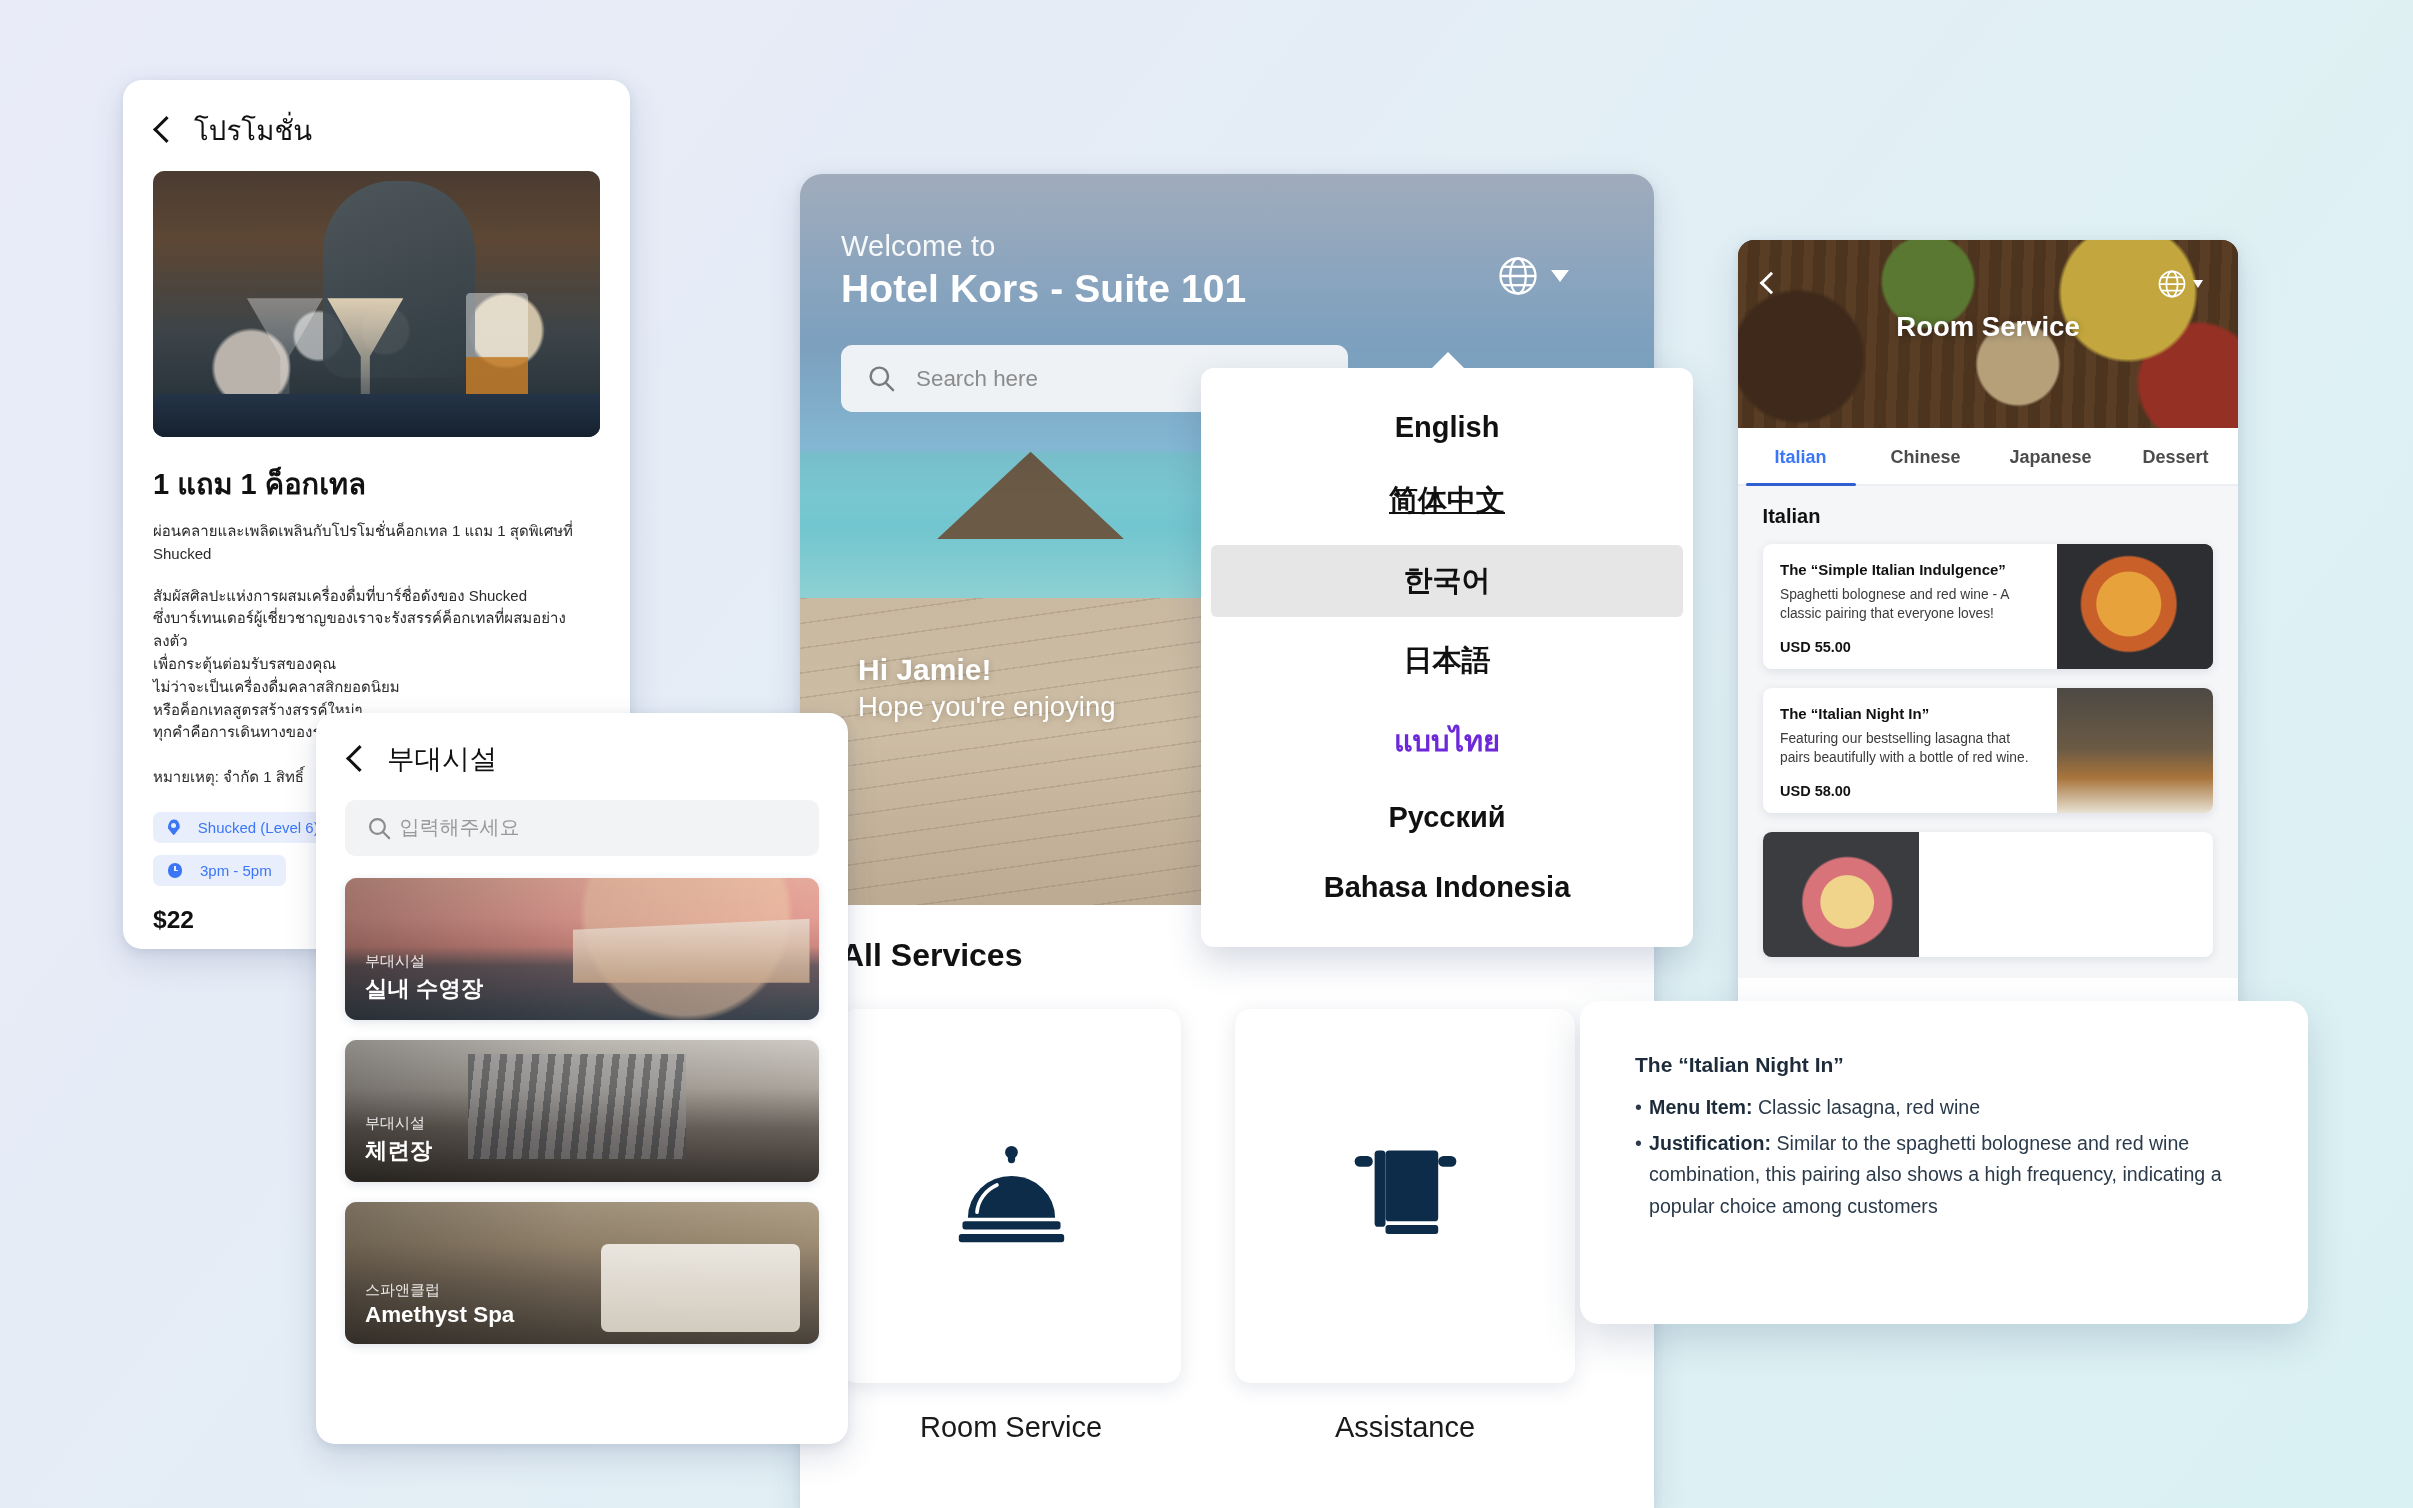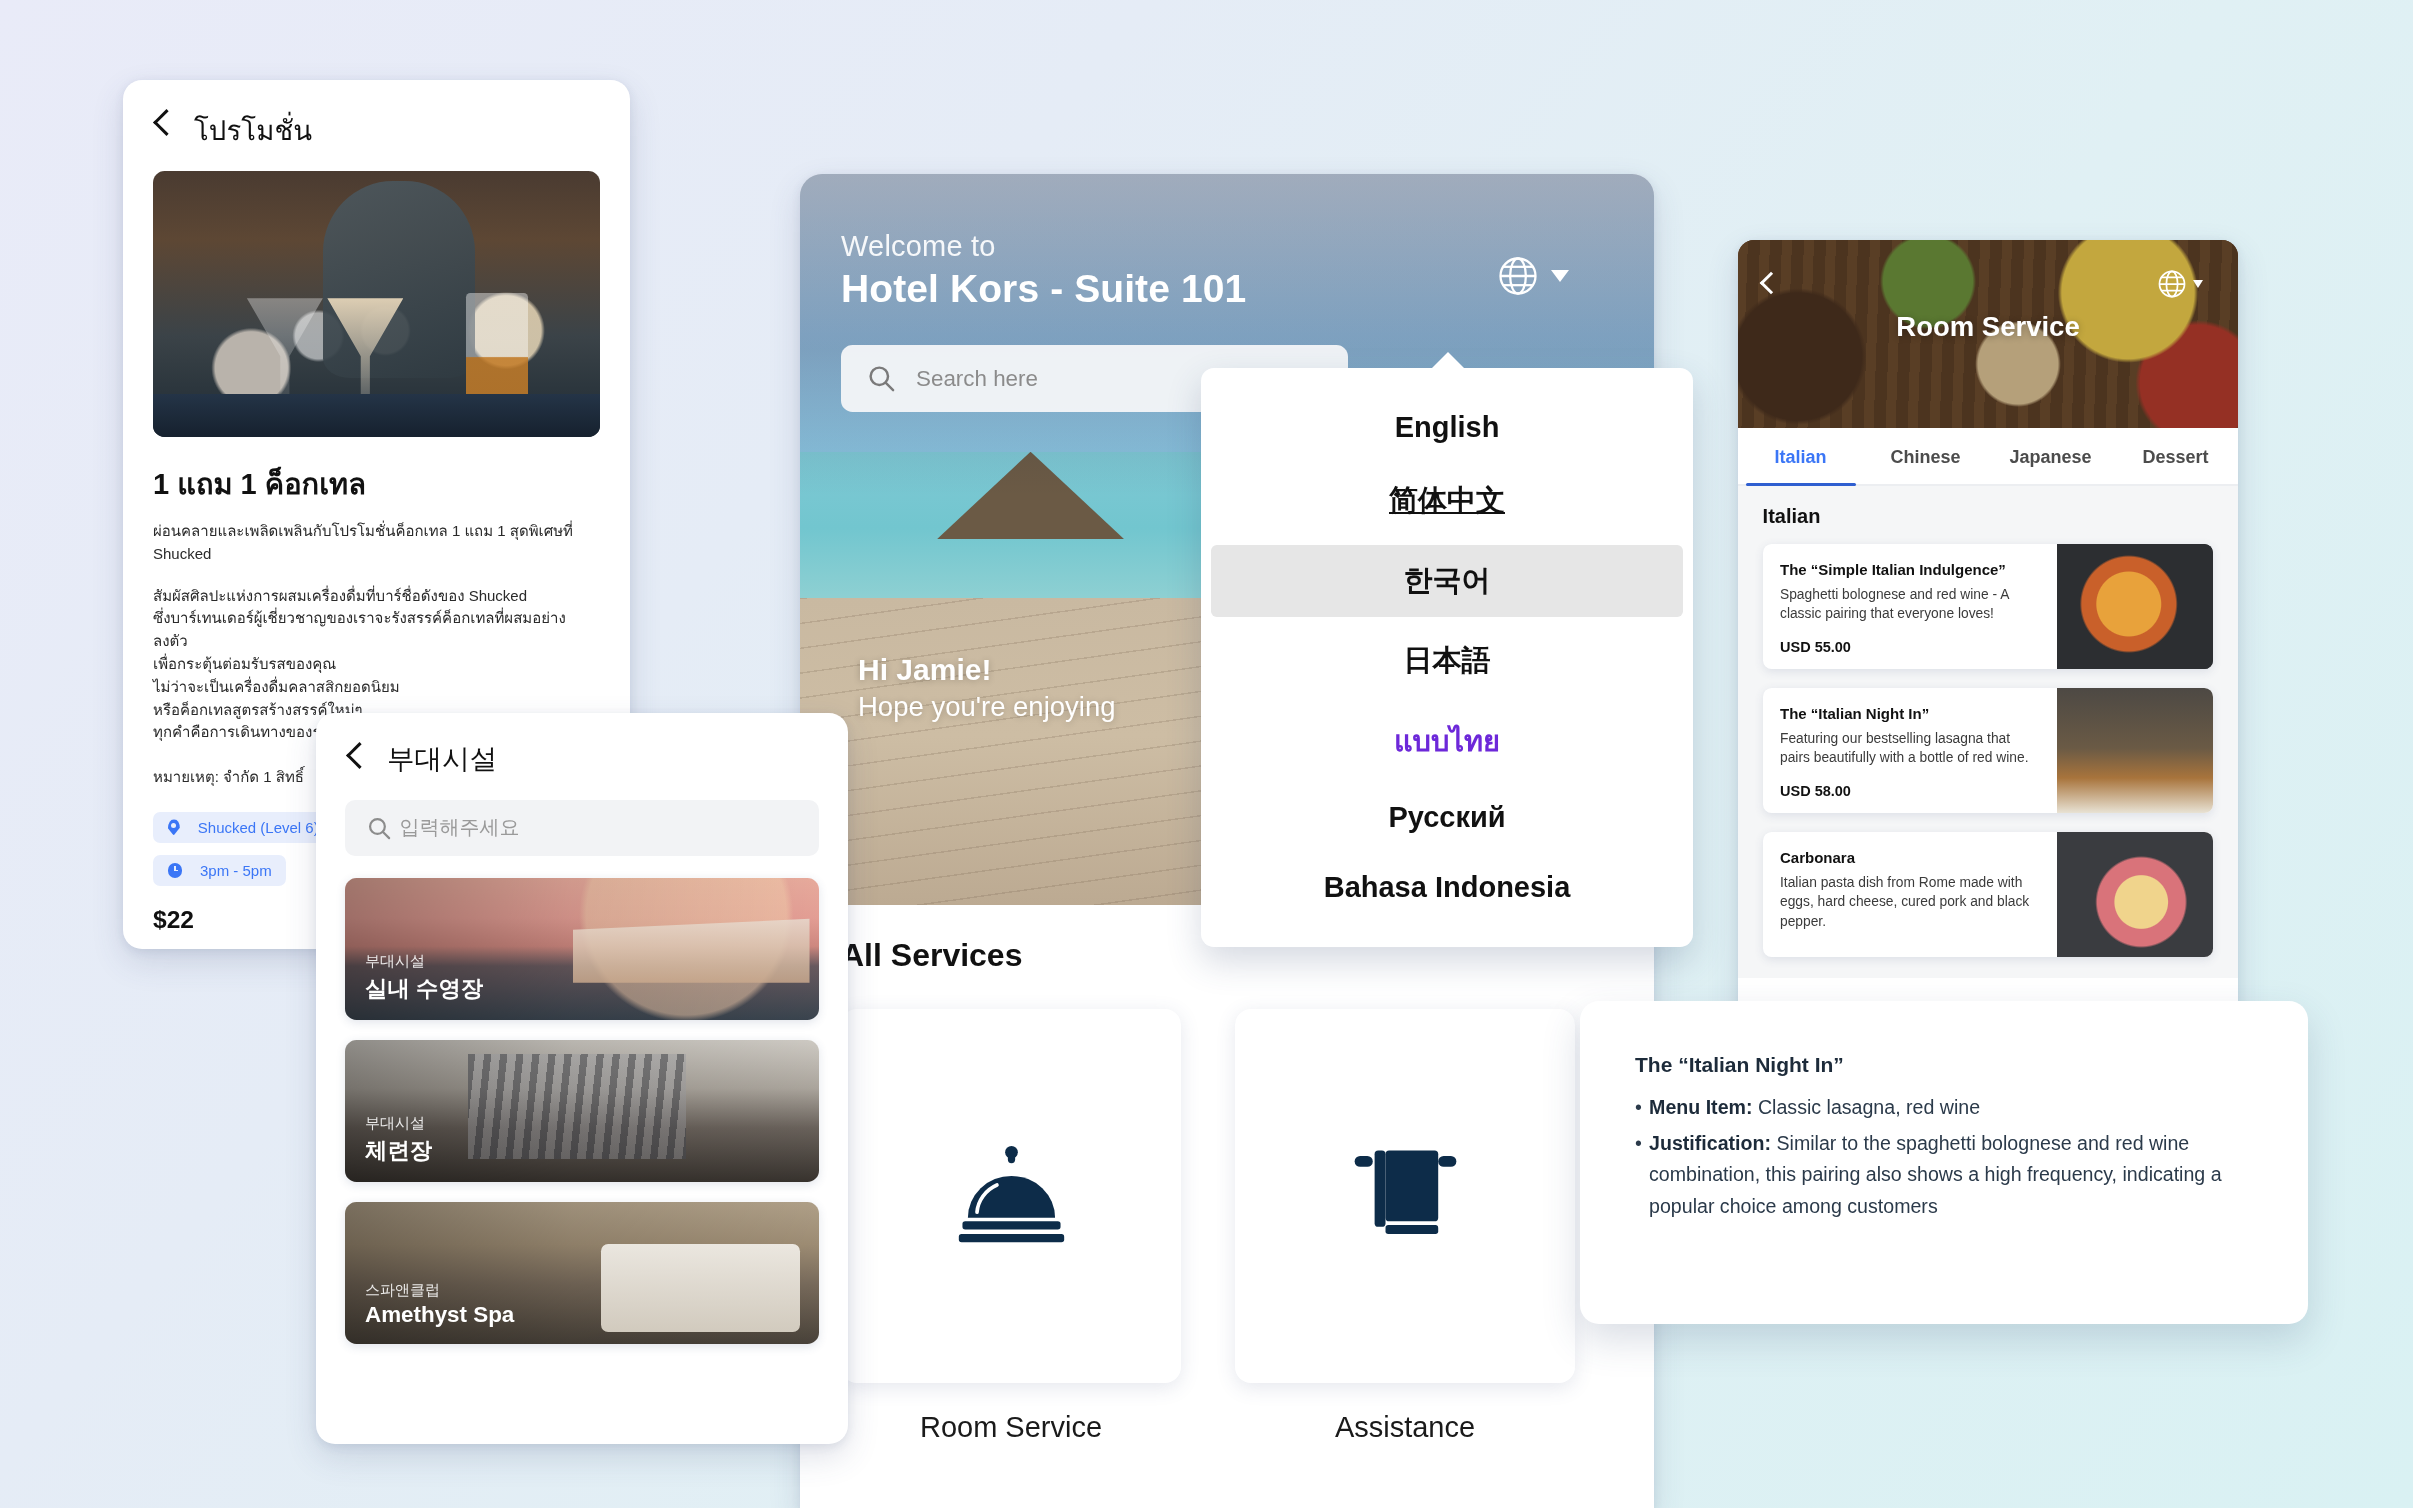--- a/index.html
+++ b/index.html
@@ -16,21 +16,21 @@
   .card {
     position: absolute;
     background: #fff;
     border-radius: 19px;
     box-shadow: 0 13px 32px rgba(60,75,120,.16), 0 2.9px 10px rgba(60,75,120,.10);
     overflow: hidden;
   }
 
   
   #promo-panel { left: 123px; top: 80px; width: 507px; height: 869px; z-index: 6; }
-  .panel-head { display: flex; gap: 22px; padding: 27.5px 30px 19px 30px; }
+  .panel-head { display: flex; align-items: center; gap: 22px; padding: 27.5px 30px 19px 30px; }
   .chev-back {
     width: 19px; height: 30px; position: relative; flex: 0 0 auto; cursor: pointer;
   }
   .chev-back::before {
     content: ""; position: absolute; left: 4.3px; top: 5.8px;
     width: 16px; height: 16px;
     border-left: 3.6px solid #111; border-bottom: 3.6px solid #111;
     transform: rotate(45deg);
   }
   .panel-title { font-size: 27.5px; font-weight: 400; color: #111; letter-spacing: 0.1px; }
@@ -489,25 +489,20 @@
       <div class="rs-item">
         <div class="info">
           <div class="nm">The “Italian Night In”</div>
           <div class="ds">Featuring our bestselling lasagna that pairs beautifully with a bottle of red wine.</div>
           <div class="pr">USD 58.00</div>
         </div>
         <div class="thumb" id="thumb-lasagna"></div>
       </div>
 
       <div class="rs-item">
-        <div class="info">
-          <div class="nm">Carbonara</div>
-          <div class="ds">Italian pasta dish from Rome made with eggs, hard cheese, cured pork and black pepper.</div>
-          <div class="pr"></div>
-        </div>
         <div class="thumb" id="thumb-carbonara"></div>
       </div>
     </div>
   </div>
 
   <div id="lang-menu" style="position:absolute; left:1201px; top:368px; width:492px; height:579px; background:#fff;
               border-radius:13px; box-shadow:0 14.5px 35px rgba(50,70,110,.20); z-index:12;
               padding:24.6px 0; display:flex; flex-direction:column; justify-content:space-around;">
     <div style="position:absolute; left:50%; top:-16px; margin-left:-16px; width:0; height:0;
                 border-left:17.4px solid transparent; border-right:17.4px solid transparent; border-bottom:17.4px solid #fff;"></div>

